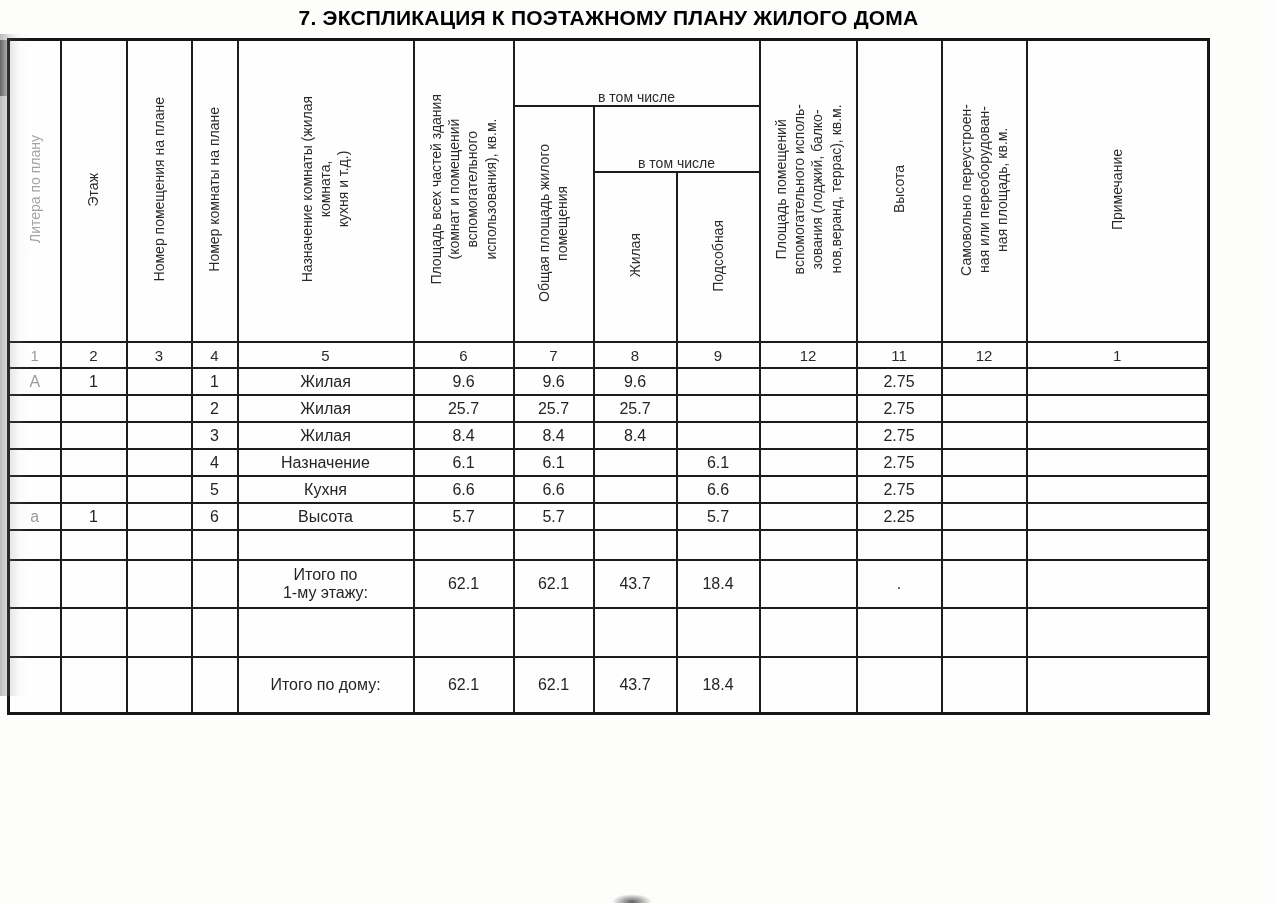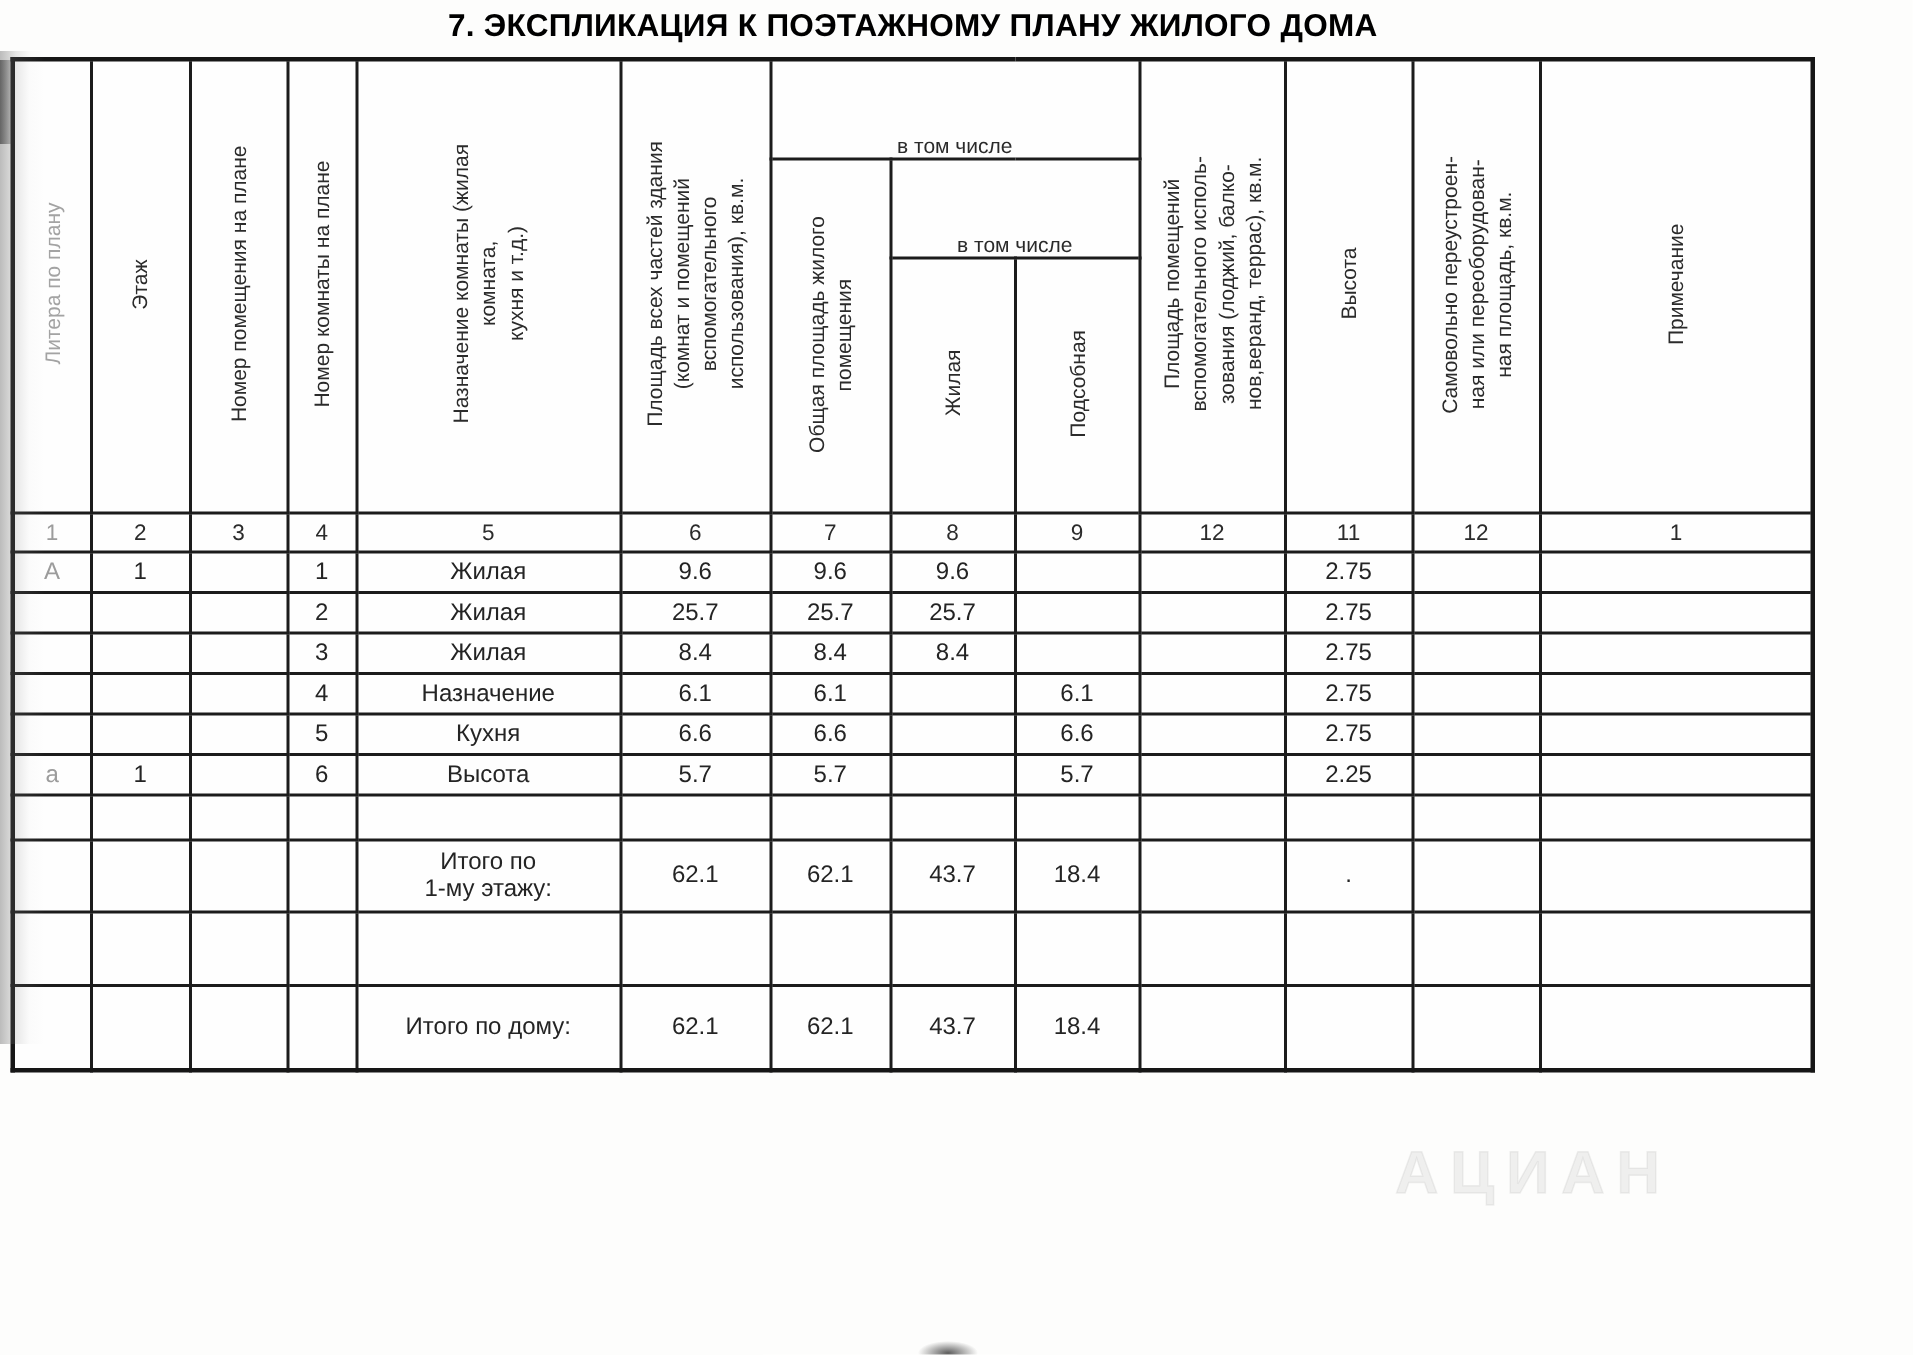--- a/index.html
+++ b/index.html
@@ -321,16 +321,15 @@
           <td></td>
           <td></td>
           <td></td>
           <td></td>
         </tr>
       </tbody>
   </table>
 
   <div class="edge-left"></div>
   <div class="edge-blob"></div>
-  <div class="watermark">АЦИАН</div>
   <div class="bottom-mark"></div>
 
 </div>
 
 </body></html>

